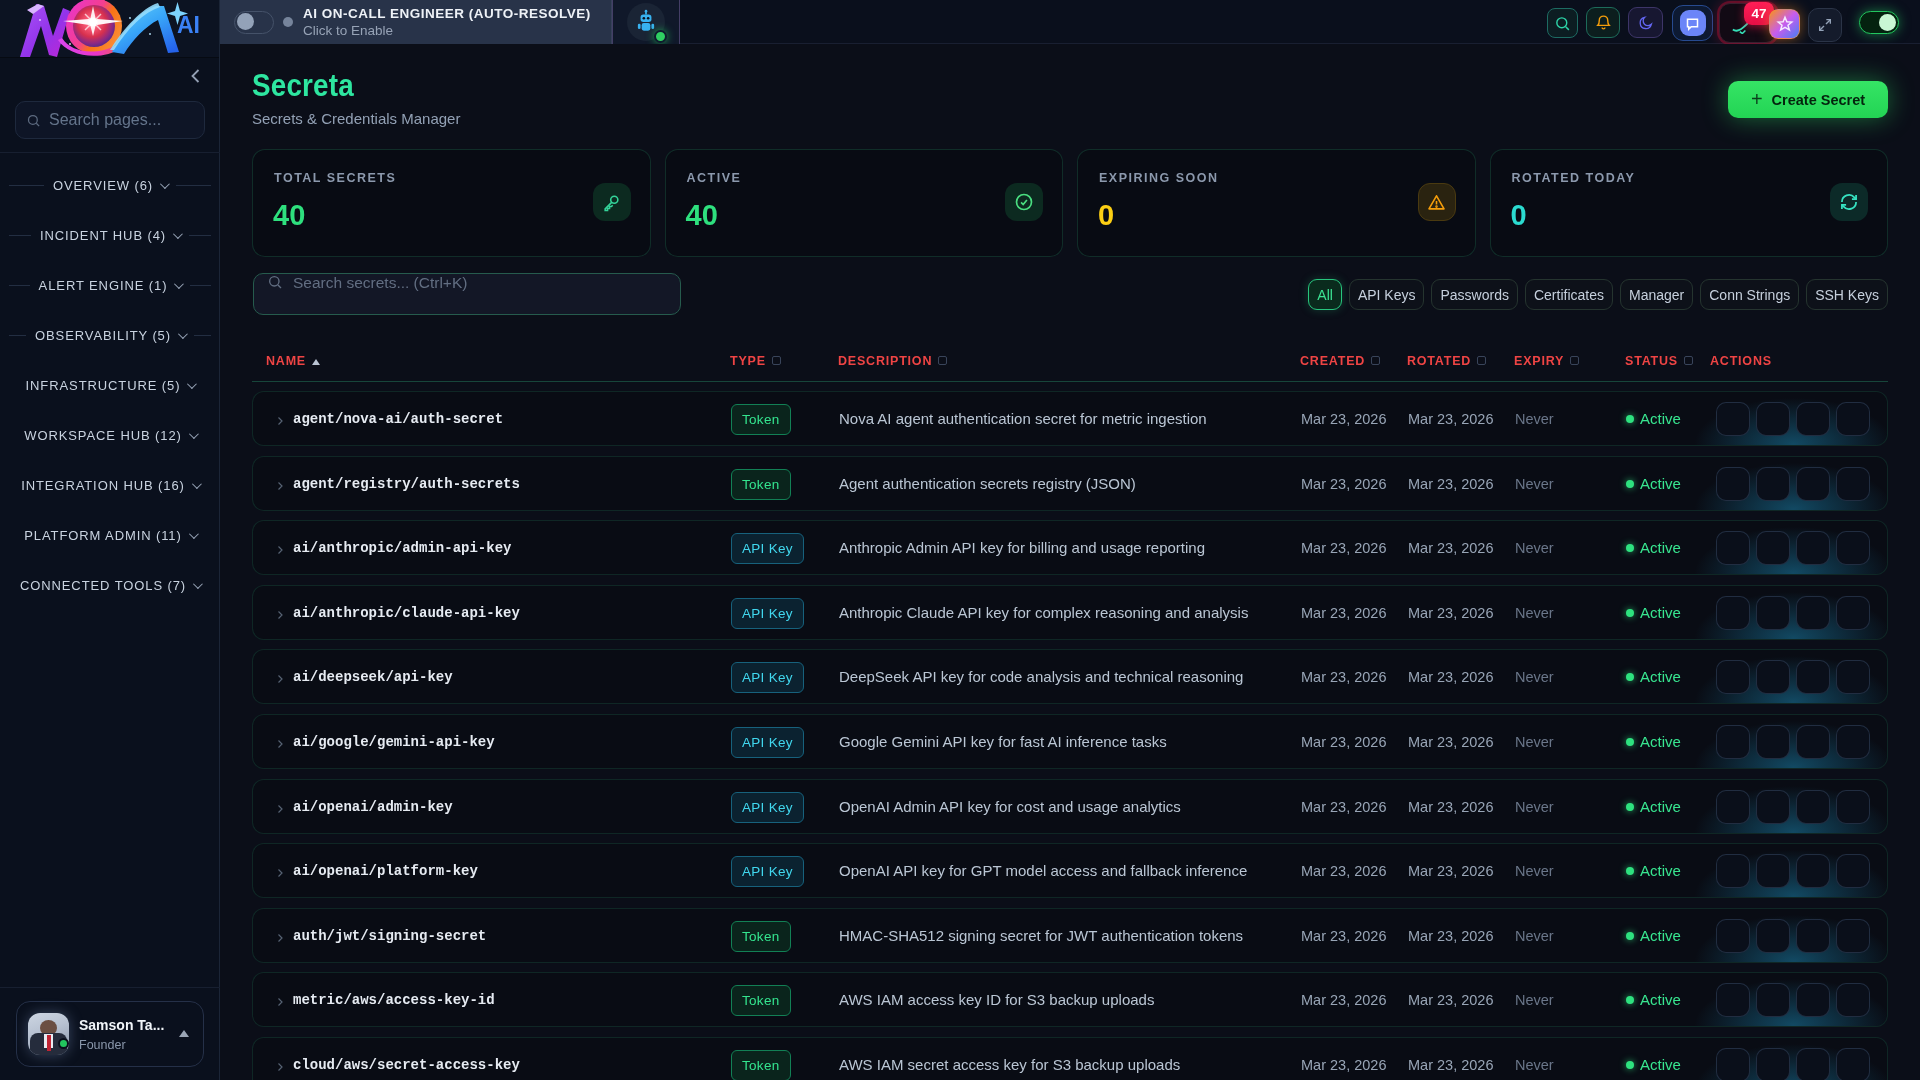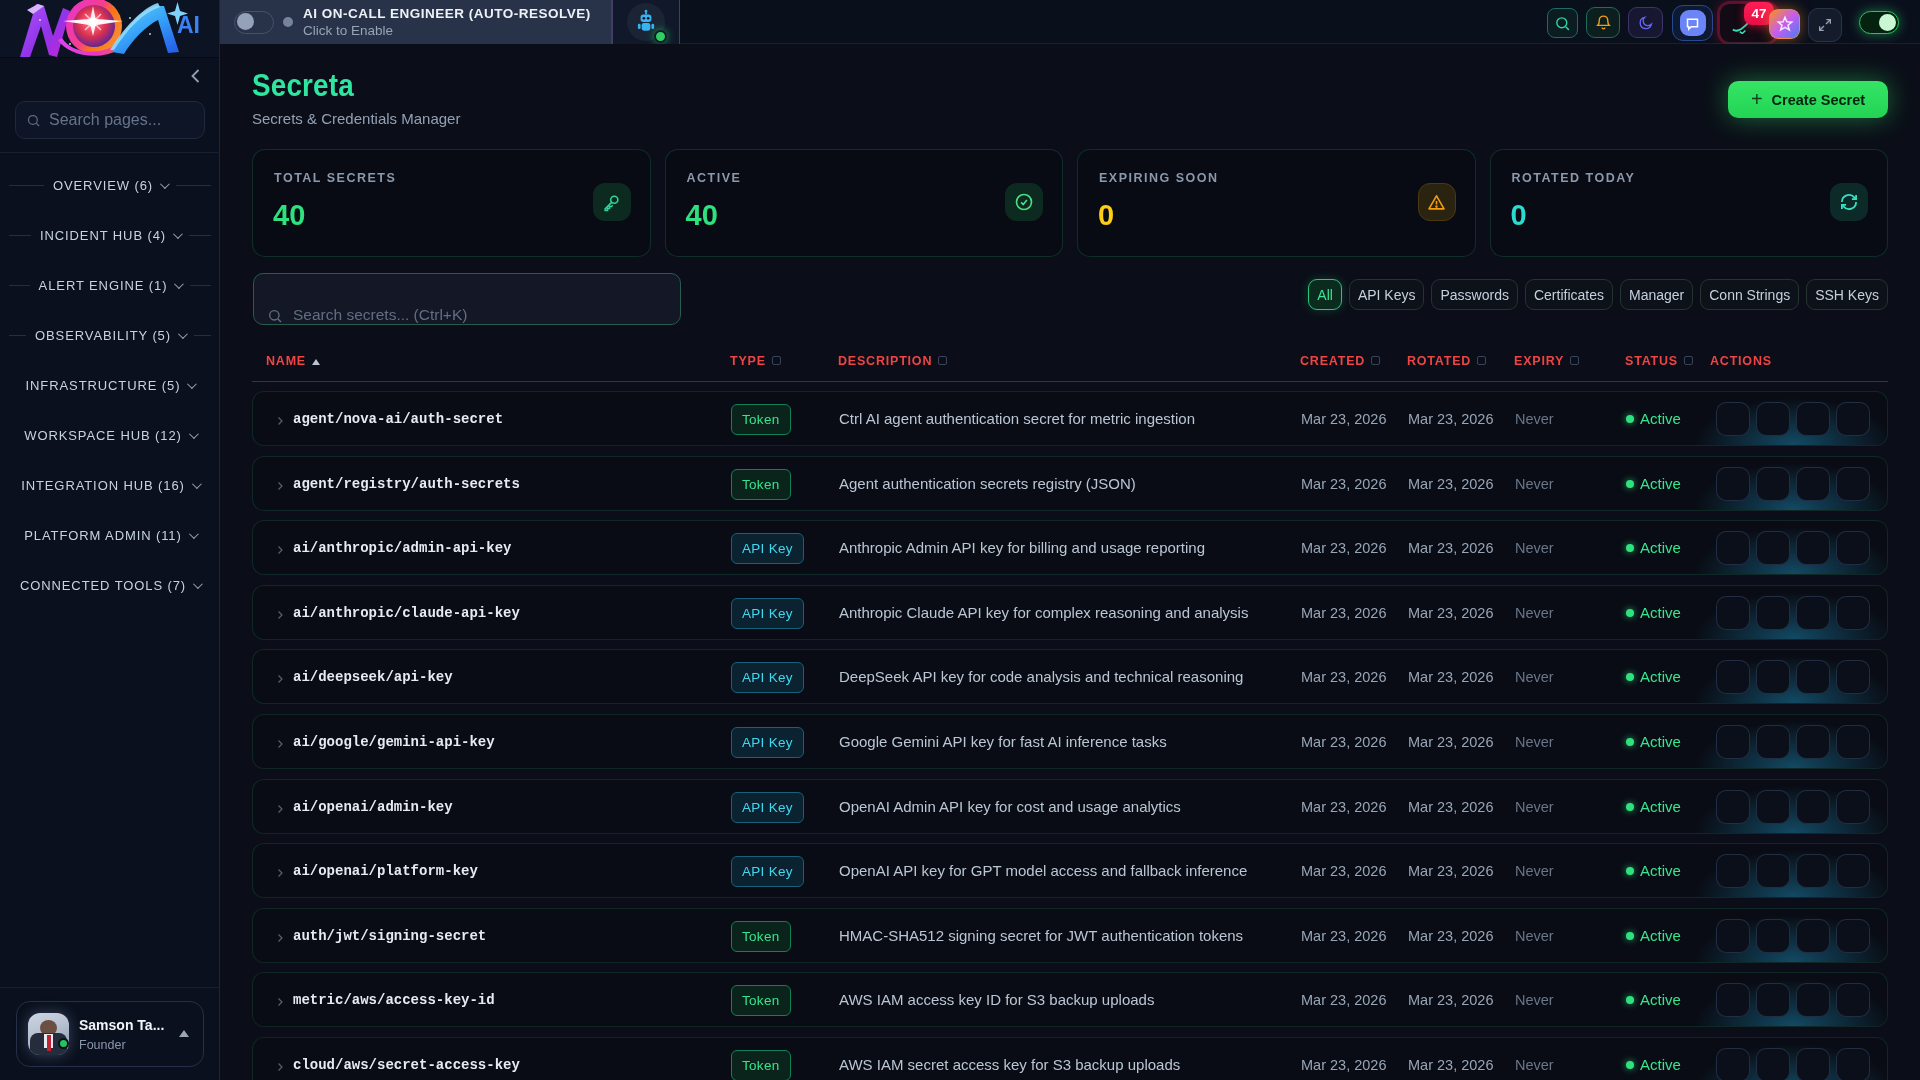--- a/index.html
+++ b/index.html
@@ -63,21 +63,21 @@
 .create-btn .plus { font-weight:normal; font-size:20px; margin-right:9px; color:#0b3f1c; }
 
 .cards { position:absolute; left:32px; top:105px; width:1636px; display:flex; gap:14px;align-items:flex-end; }
 .card { flex:1 1 0; height:108px; background:#080b13; border:1px solid rgba(45,170,120,0.22); border-radius:13px; position:relative; }
 .card .label { position:absolute; left:21px; top:21px; font-size:12.5px; letter-spacing:1.5px; color:#8c99ad; font-weight:bold; }
 .card .value { position:absolute; left:20px; top:49px; font-size:29px; font-weight:bold; }
 .card .icon-box { position:absolute; right:19px; top:33px; width:38px; height:38px; border-radius:12px; display:flex; align-items:center; justify-content:center; }
 .v-green { color:#2ee07e; } .v-yellow { color:#fccf14; } .v-cyan { color:#2bdbd0; }
 .ib-green { background:#0c2a20; } .ib-amber { background:#2a2310; border:1px solid #4a3a10; } .ib-teal { background:#0c2a28; }
 
-.search2 { position:absolute; left:33px; top:229px; width:428px; height:52px; background:#131726; border:1px solid #265b4d; border-radius:10px; display:flex; align-items:flex-end; padding:0 13px; color:#626e82; font-size:15.5px; }
+.search2 { position:absolute; left:33px; top:229px; width:428px; height:42px; background:#131726; border:1px solid #265b4d; border-radius:10px; display:flex; align-items:flex-start; padding:0 13px; color:#626e82; font-size:15.5px; }
 .search2 svg { margin-right:10px; }
 .filters { position:absolute; right:32px; top:235px; display:flex; gap:7px; }
 .pill { height:31px; padding:0 8px; border-radius:9px; border:1px solid #25342f; background:#0d1119; color:#c6d0dd; font-size:14px; display:flex; align-items:center; }
 .pill.active { border:1px solid #27c57d; background:#0a2b1d; color:#3ce393; box-shadow:0 0 10px rgba(40,200,120,0.25); }
 
 
 .thead { position:absolute; left:32px; top:296px; width:1636px; height:42px; border-bottom:1px solid #17453a; }
 .th { position:absolute; top:14px; font-size:12.5px; font-weight:bold; letter-spacing:0.8px; color:#ef4444; }
 .th .sq { display:inline-block; width:9px; height:9px; border:1px solid #39445a; border-radius:2px; margin-left:6px; }
 .th .tri { display:inline-block; width:0; height:0; border-left:4.5px solid transparent; border-right:4.5px solid transparent; border-bottom:6px solid #b9c3d2; margin-left:6px; }
@@ -354,21 +354,21 @@
   </div>
 
   <div class="rows">
   <div class="row">
         <div class="glow"></div>
         <span class="chev"><svg width="12" height="12" viewBox="0 0 24 24" fill="none" stroke="#566273" stroke-width="2.4">
             <path d="M9 5 L16 12 L9 19"></path>
           </svg></span>
         <span class="name">agent/nova-ai/auth-secret</span>
         <span class="badge token">Token</span>
-        <span class="desc">Ctrl AI agent authentication secret for metric ingestion</span>
+        <span class="desc">Nova AI agent authentication secret for metric ingestion</span>
         <span class="d1">Mar 23, 2026</span>
         <span class="d2">Mar 23, 2026</span>
         <span class="d3">Never</span>
         <span class="status"><span class="dot"></span>Active</span>
         <span class="acts">
           <span class="abtn"></span>
           <span class="abtn"></span>
           <span class="abtn"></span>
           <span class="abtn"></span>
         </span>

